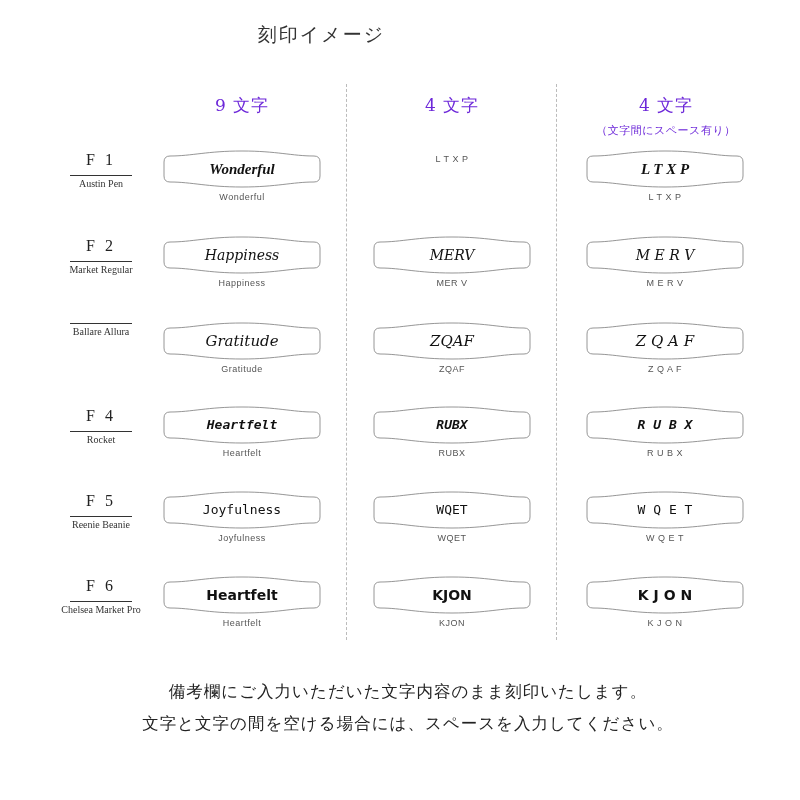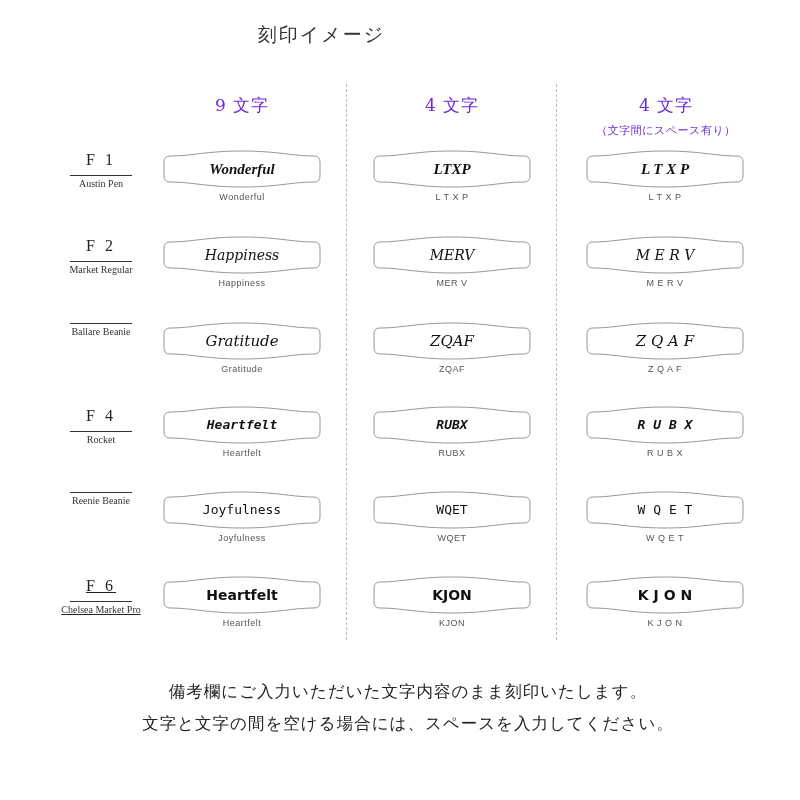--- a/index.html
+++ b/index.html
@@ -56,26 +56,20 @@
     <div class="cell" style="left: 162px; top: 150px;">
       <div class="plaque">
         <svg width="160" height="38" viewBox="0 0 160 38">
           <path d="M8 6 C30 6 45 1 80 1 C115 1 130 6 152 6 Q158 6 158 12 L158 26 Q158 32 152 32 C130 32 115 37 80 37 C45 37 30 32 8 32 Q2 32 2 26 L2 12 Q2 6 8 6 Z" fill="#fff" stroke="#8a8a8a" stroke-width="0.9"></path>
         </svg>
         <div class="eng f1">Wonderful</div>
       </div>
       <div class="caption">Wonderful</div>
     </div>
     <div class="cell" style="left: 372px; top: 150px;">
-      <div class="plaque">
-        <svg width="160" height="38" viewBox="0 0 160 38">
-          <path d="M8 6 C30 6 45 1 80 1 C115 1 130 6 152 6 Q158 6 158 12 L158 26 Q158 32 152 32 C130 32 115 37 80 37 C45 37 30 32 8 32 Q2 32 2 26 L2 12 Q2 6 8 6 Z" fill="#fff" stroke="#8a8a8a" stroke-width="0.9"></path>
-        </svg>
-        <div class="eng f1">LTXP</div>
-      </div>
       <div class="caption">L T X P</div>
     </div>
     <div class="cell" style="left: 585px; top: 150px;">
       <div class="plaque">
         <svg width="160" height="38" viewBox="0 0 160 38">
           <path d="M8 6 C30 6 45 1 80 1 C115 1 130 6 152 6 Q158 6 158 12 L158 26 Q158 32 152 32 C130 32 115 37 80 37 C45 37 30 32 8 32 Q2 32 2 26 L2 12 Q2 6 8 6 Z" fill="#fff" stroke="#8a8a8a" stroke-width="0.9"></path>
         </svg>
         <div class="eng f1">L T X P</div>
       </div>
       <div class="caption">L T X P</div>
@@ -107,21 +101,21 @@
       <div class="plaque">
         <svg width="160" height="38" viewBox="0 0 160 38">
           <path d="M8 6 C30 6 45 1 80 1 C115 1 130 6 152 6 Q158 6 158 12 L158 26 Q158 32 152 32 C130 32 115 37 80 37 C45 37 30 32 8 32 Q2 32 2 26 L2 12 Q2 6 8 6 Z" fill="#fff" stroke="#8a8a8a" stroke-width="0.9"></path>
         </svg>
         <div class="eng f2">M E R V</div>
       </div>
       <div class="caption">M E R V</div>
     </div>
     <div class="rowlabel" style="top: 320px;">
       <div class="rule"></div>
-      <div class="font">Ballare Beanie</div>
+      <div class="font">Ballare Allura</div>
     </div>
     <div class="cell" style="left: 162px; top: 322px;">
       <div class="plaque">
         <svg width="160" height="38" viewBox="0 0 160 38">
           <path d="M8 6 C30 6 45 1 80 1 C115 1 130 6 152 6 Q158 6 158 12 L158 26 Q158 32 152 32 C130 32 115 37 80 37 C45 37 30 32 8 32 Q2 32 2 26 L2 12 Q2 6 8 6 Z" fill="#fff" stroke="#8a8a8a" stroke-width="0.9"></path>
         </svg>
         <div class="eng f3">Gratitude</div>
       </div>
       <div class="caption">Gratitude</div>
     </div>
@@ -169,20 +163,21 @@
     <div class="cell" style="left: 585px; top: 406px;">
       <div class="plaque">
         <svg width="160" height="38" viewBox="0 0 160 38">
           <path d="M8 6 C30 6 45 1 80 1 C115 1 130 6 152 6 Q158 6 158 12 L158 26 Q158 32 152 32 C130 32 115 37 80 37 C45 37 30 32 8 32 Q2 32 2 26 L2 12 Q2 6 8 6 Z" fill="#fff" stroke="#8a8a8a" stroke-width="0.9"></path>
         </svg>
         <div class="eng f4">R U B X</div>
       </div>
       <div class="caption">R U B X</div>
     </div>
     <div class="rowlabel" style="top: 489px;">
+      <div class="code">F 5</div>
       <div class="rule"></div>
       <div class="font">Reenie Beanie</div>
     </div>
     <div class="cell" style="left: 162px; top: 491px;">
       <div class="plaque">
         <svg width="160" height="38" viewBox="0 0 160 38">
           <path d="M8 6 C30 6 45 1 80 1 C115 1 130 6 152 6 Q158 6 158 12 L158 26 Q158 32 152 32 C130 32 115 37 80 37 C45 37 30 32 8 32 Q2 32 2 26 L2 12 Q2 6 8 6 Z" fill="#fff" stroke="#8a8a8a" stroke-width="0.9"></path>
         </svg>
         <div class="eng f5">Joyfulness</div>
       </div>
@@ -199,21 +194,21 @@
     </div>
     <div class="cell" style="left: 585px; top: 491px;">
       <div class="plaque">
         <svg width="160" height="38" viewBox="0 0 160 38">
           <path d="M8 6 C30 6 45 1 80 1 C115 1 130 6 152 6 Q158 6 158 12 L158 26 Q158 32 152 32 C130 32 115 37 80 37 C45 37 30 32 8 32 Q2 32 2 26 L2 12 Q2 6 8 6 Z" fill="#fff" stroke="#8a8a8a" stroke-width="0.9"></path>
         </svg>
         <div class="eng f5">W Q E T</div>
       </div>
       <div class="caption">W Q E T</div>
     </div>
-    <div class="rowlabel" style="top: 574px; text-decoration: underline;">
+    <div class="rowlabel" style="top: 574px;">
       <div class="code">F 6</div>
       <div class="rule"></div>
       <div class="font">Chelsea Market Pro</div>
     </div>
     <div class="cell" style="left: 162px; top: 576px;">
       <div class="plaque">
         <svg width="160" height="38" viewBox="0 0 160 38">
           <path d="M8 6 C30 6 45 1 80 1 C115 1 130 6 152 6 Q158 6 158 12 L158 26 Q158 32 152 32 C130 32 115 37 80 37 C45 37 30 32 8 32 Q2 32 2 26 L2 12 Q2 6 8 6 Z" fill="#fff" stroke="#8a8a8a" stroke-width="0.9"></path>
         </svg>
         <div class="eng f6">Heartfelt</div>

